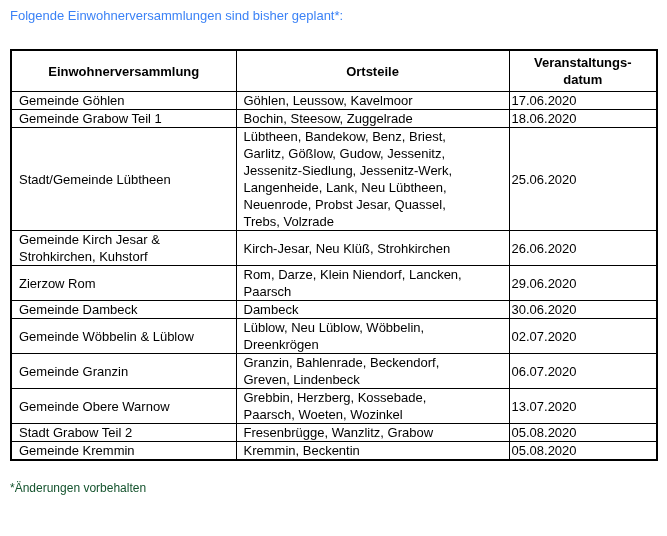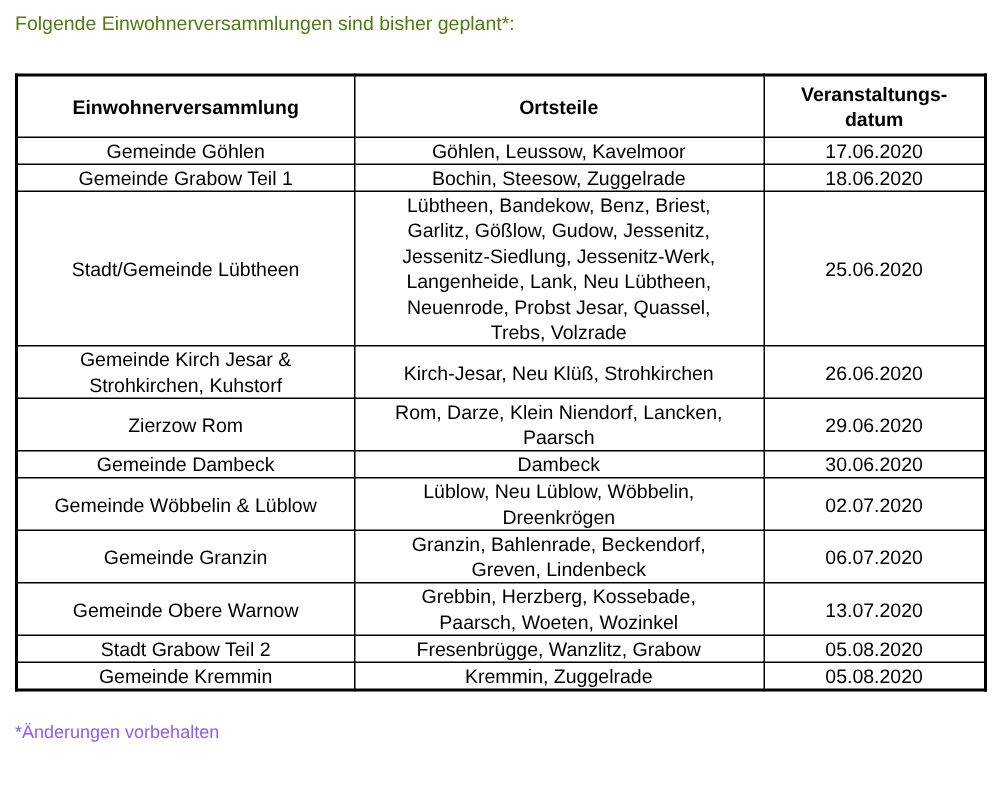--- a/index.html
+++ b/index.html
@@ -16,21 +16,21 @@
     height: 536px;
     background: #ffffff;
     padding: 9px 0 0 10px;
     overflow: hidden;
   }
   .title {
     margin: 0 0 26px 0;
     font-size: 13px;
     line-height: 14px;
     font-weight: normal;
-    color: #4d7c0f;
+    color: #3b82f6;
   }
   table.schedule {
     border-collapse: collapse;
     table-layout: fixed;
     width: 646px;
     border: 2px solid #000000;
   }
   col.c1 { width: 225px; }
   col.c2 { width: 273px; }
   col.c3 { width: 148px; }
@@ -42,30 +42,30 @@
     white-space: pre-line;
     overflow: hidden;
   }
   th {
     font-weight: bold;
     text-align: center;
     padding: 3px 4px;
   }
   td {
     padding: 0 7px;
-    text-align: center;
+    text-align: left;
   }
   td.date {
     padding: 0 2px;
   }
   .footnote {
     margin: 21px 0 0 0;
     font-size: 12px;
     line-height: 13px;
-    color: #8b5cf6;
+    color: #14532d;
   }
 </style>
 </head>
 <body>
 
 <div class="page">
 
   <p class="title">Folgende Einwohnerversammlungen sind bisher geplant*:</p>
 
   <table class="schedule">
@@ -138,21 +138,21 @@
 Paarsch, Woeten, Wozinkel</td>
           <td class="date">13.07.2020</td>
         </tr>
         <tr>
           <td>Stadt Grabow Teil 2</td>
           <td>Fresenbrügge, Wanzlitz, Grabow</td>
           <td class="date">05.08.2020</td>
         </tr>
         <tr>
           <td>Gemeinde Kremmin</td>
-          <td>Kremmin, Zuggelrade</td>
+          <td>Kremmin, Beckentin</td>
           <td class="date">05.08.2020</td>
         </tr>
       </tbody>
   </table>
 
   <p class="footnote">*Änderungen vorbehalten</p>
 
 </div>
 
 </body></html>

